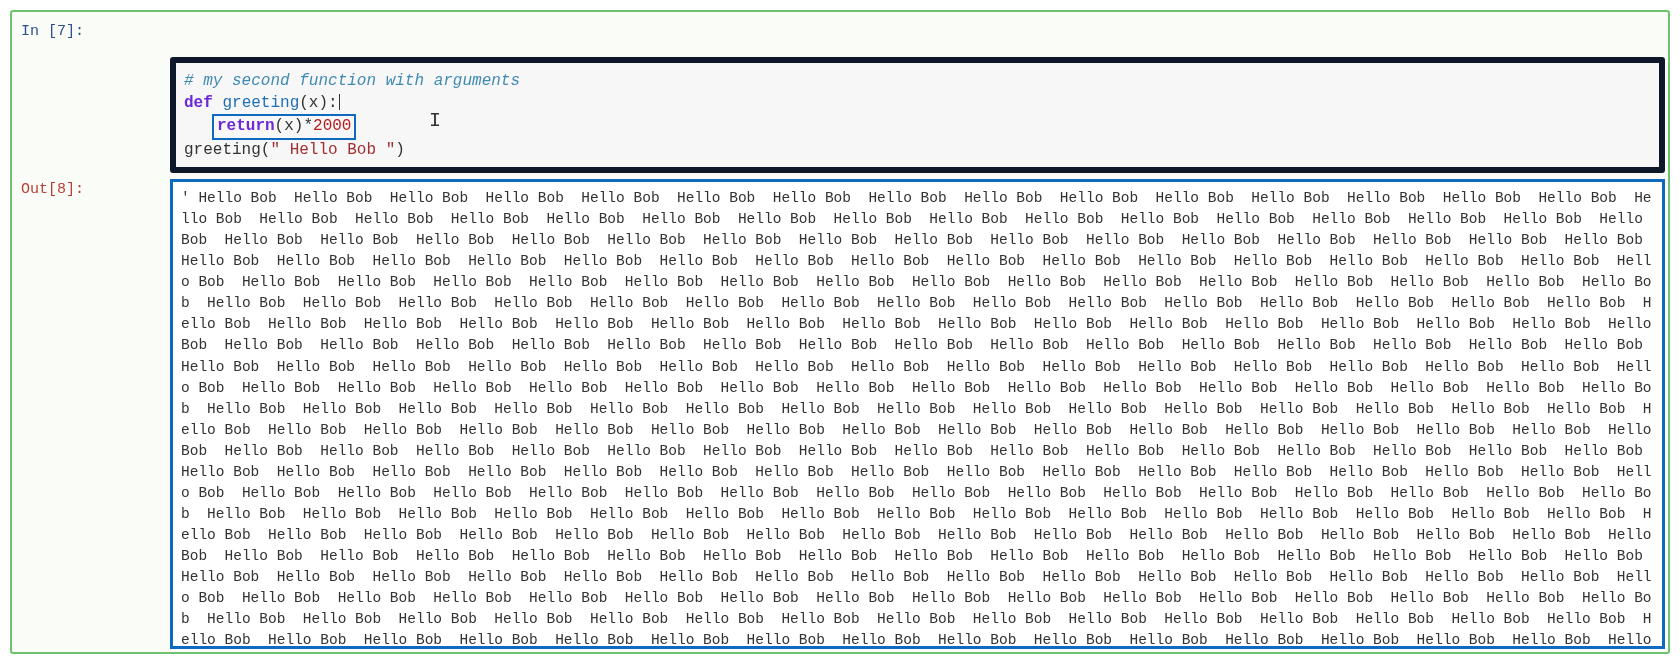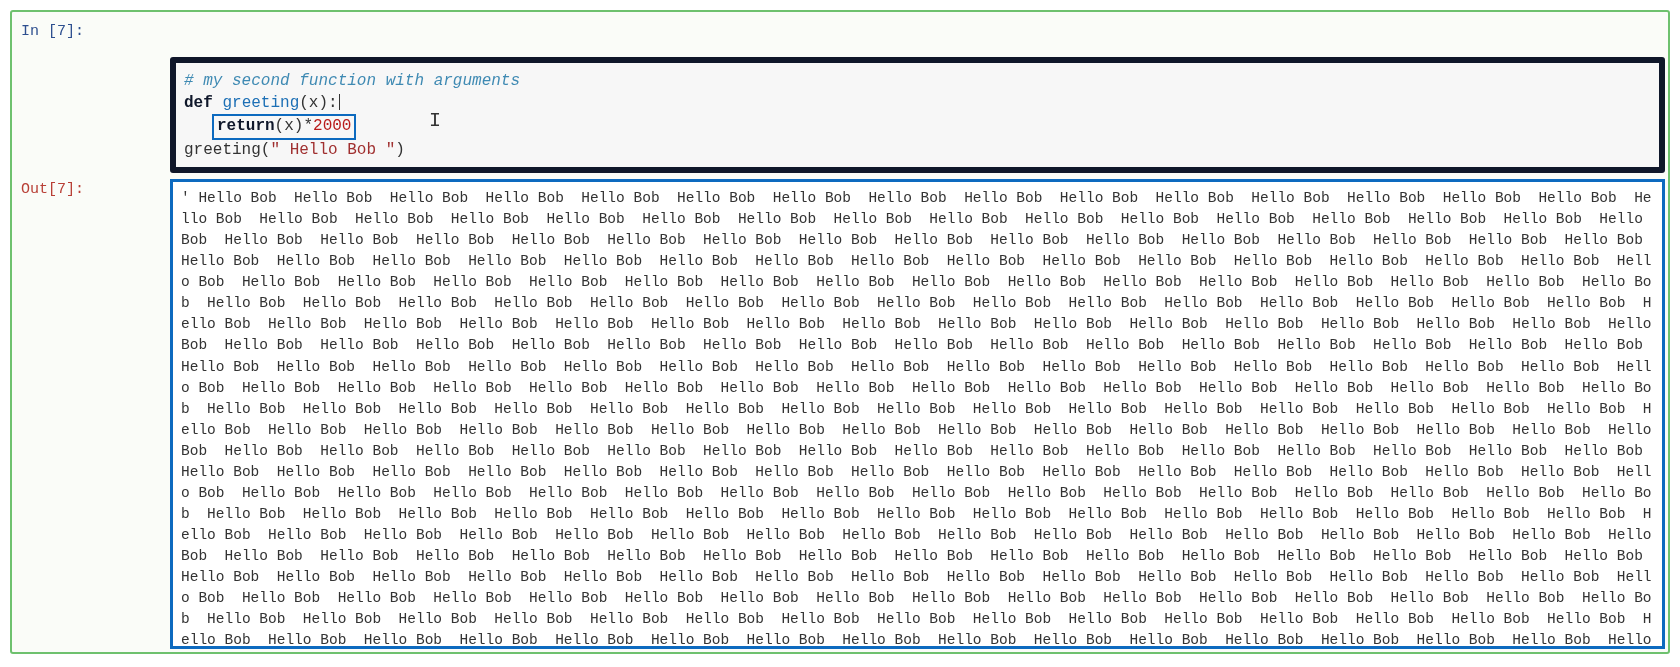--- a/index.html
+++ b/index.html
@@ -37,21 +37,21 @@
     border: 6px solid #0f172a;
     border-radius: 3px;
     padding: 8px 8px 6px 8px;
     font-family: "Courier New", monospace;
     font-size: 16px;
     line-height: 1.35;
     position: relative;
     margin-top: 42px;
   }
   .code-comment  { color:#3f8ab3; font-style:italic; }
-  .code-keyword  { color:#0f172a; font-weight:bold; }
+  .code-keyword  { color:#6d28d9; font-weight:bold; }
   .code-funcname { color:#1c6fb5; }
   .code-punct    { color:#333; }
   .code-param    { color:#333; }
   .code-num      { color:#b91c1c; }
   .code-string   { color:#a03030; }
   .code-call     { color:#333; }
   .cursor-bar {
     display:inline-block;
     width:1px; height:16px;
     background:#333;
@@ -115,20 +115,20 @@
         <div>
           <span class="code-call">greeting</span><span class="code-punct">(</span><span class="code-string">" Hello Bob "</span><span class="code-punct">)</span>
         </div>
         <span class="ibeam-cursor">I</span>
       </div>
     </div>
   </div>
 
   <div class="cell-row">
     <div class="prompt-col prompt-out">
-      <span>Out[7]:</span>
+      <span>Out[8]:</span>
     </div>
     <div class="content-col">
       <div class="output-area" id="output-area">' Hello Bob  Hello Bob  Hello Bob  Hello Bob  Hello Bob  Hello Bob  Hello Bob  Hello Bob  Hello Bob  Hello Bob  Hello Bob  Hello Bob  Hello Bob  Hello Bob  Hello Bob  Hello Bob  Hello Bob  Hello Bob  Hello Bob  Hello Bob  Hello Bob  Hello Bob  Hello Bob  Hello Bob  Hello Bob  Hello Bob  Hello Bob  Hello Bob  Hello Bob  Hello Bob  Hello Bob  Hello Bob  Hello Bob  Hello Bob  Hello Bob  Hello Bob  Hello Bob  Hello Bob  Hello Bob  Hello Bob  Hello Bob  Hello Bob  Hello Bob  Hello Bob  Hello Bob  Hello Bob  Hello Bob  Hello Bob  Hello Bob  Hello Bob  Hello Bob  Hello Bob  Hello Bob  Hello Bob  Hello Bob  Hello Bob  Hello Bob  Hello Bob  Hello Bob  Hello Bob  Hello Bob  Hello Bob  Hello Bob  Hello Bob  Hello Bob  Hello Bob  Hello Bob  Hello Bob  Hello Bob  Hello Bob  Hello Bob  Hello Bob  Hello Bob  Hello Bob  Hello Bob  Hello Bob  Hello Bob  Hello Bob  Hello Bob  Hello Bob  Hello Bob  Hello Bob  Hello Bob  Hello Bob  Hello Bob  Hello Bob  Hello Bob  Hello Bob  Hello Bob  Hello Bob  Hello Bob  Hello Bob  Hello Bob  Hello Bob  Hello Bob  Hello Bob  Hello Bob  Hello Bob  Hello Bob  Hello Bob  Hello Bob  Hello Bob  Hello Bob  Hello Bob  Hello Bob  Hello Bob  Hello Bob  Hello Bob  Hello Bob  Hello Bob  Hello Bob  Hello Bob  Hello Bob  Hello Bob  Hello Bob  Hello Bob  Hello Bob  Hello Bob  Hello Bob  Hello Bob  Hello Bob  Hello Bob  Hello Bob  Hello Bob  Hello Bob  Hello Bob  Hello Bob  Hello Bob  Hello Bob  Hello Bob  Hello Bob  Hello Bob  Hello Bob  Hello Bob  Hello Bob  Hello Bob  Hello Bob  Hello Bob  Hello Bob  Hello Bob  Hello Bob  Hello Bob  Hello Bob  Hello Bob  Hello Bob  Hello Bob  Hello Bob  Hello Bob  Hello Bob  Hello Bob  Hello Bob  Hello Bob  Hello Bob  Hello Bob  Hello Bob  Hello Bob  Hello Bob  Hello Bob  Hello Bob  Hello Bob  Hello Bob  Hello Bob  Hello Bob  Hello Bob  Hello Bob  Hello Bob  Hello Bob  Hello Bob  Hello Bob  Hello Bob  Hello Bob  Hello Bob  Hello Bob  Hello Bob  Hello Bob  Hello Bob  Hello Bob  Hello Bob  Hello Bob  Hello Bob  Hello Bob  Hello Bob  Hello Bob  Hello Bob  Hello Bob  Hello Bob  Hello Bob  Hello Bob  Hello Bob  Hello Bob  Hello Bob  Hello Bob  Hello Bob  Hello Bob  Hello Bob  Hello Bob  Hello Bob  Hello Bob  Hello Bob  Hello Bob  Hello Bob  Hello Bob  Hello Bob  Hello Bob  Hello Bob  Hello Bob  Hello Bob  Hello Bob  Hello Bob  Hello Bob  Hello Bob  Hello Bob  Hello Bob  Hello Bob  Hello Bob  Hello Bob  Hello Bob  Hello Bob  Hello Bob  Hello Bob  Hello Bob  Hello Bob  Hello Bob  Hello Bob  Hello Bob  Hello Bob  Hello Bob  Hello Bob  Hello Bob  Hello Bob  Hello Bob  Hello Bob  Hello Bob  Hello Bob  Hello Bob  Hello Bob  Hello Bob  Hello Bob  Hello Bob  Hello Bob  Hello Bob  Hello Bob  Hello Bob  Hello Bob  Hello Bob  Hello Bob  Hello Bob  Hello Bob  Hello Bob  Hello Bob  Hello Bob  Hello Bob  Hello Bob  Hello Bob  Hello Bob  Hello Bob  Hello Bob  Hello Bob  Hello Bob  Hello Bob  Hello Bob  Hello Bob  Hello Bob  Hello Bob  Hello Bob  Hello Bob  Hello Bob  Hello Bob  Hello Bob  Hello Bob  Hello Bob  Hello Bob  Hello Bob  Hello Bob  Hello Bob  Hello Bob  Hello Bob  Hello Bob  Hello Bob  Hello Bob  Hello Bob  Hello Bob  Hello Bob  Hello Bob  Hello Bob  Hello Bob  Hello Bob  Hello Bob  Hello Bob  Hello Bob  Hello Bob  Hello Bob  Hello Bob  Hello Bob  Hello Bob  Hello Bob  Hello Bob  Hello Bob  Hello Bob  Hello Bob  Hello Bob  Hello Bob  Hello Bob  Hello Bob  Hello Bob  Hello Bob  Hello Bob  Hello Bob  Hello Bob  Hello Bob  Hello Bob  Hello Bob  Hello Bob  Hello Bob  Hello Bob  Hello Bob  Hello Bob  Hello Bob  Hello Bob  Hello Bob  Hello Bob  Hello Bob  Hello Bob  Hello Bob  Hello Bob  Hello Bob  Hello Bob  Hello Bob  Hello Bob  Hello Bob  Hello Bob  Hello Bob  Hello Bob  Hello Bob  Hello Bob  Hello Bob  Hello Bob  Hello Bob  Hello Bob  Hello Bob  Hello Bob  Hello Bob  Hello Bob  Hello Bob  Hello Bob  Hello Bob  Hello Bob  Hello Bob  Hello Bob  Hello Bob  Hello Bob  Hello Bob  Hello Bob  Hello Bob  Hello Bob  Hello Bob  Hello Bob  Hello Bob  Hello Bob  Hello Bob  Hello Bob  Hello Bob  Hello Bob  Hello Bob  Hello Bob  Hello Bob  Hello Bob  Hello Bob  Hello Bob  Hello Bob  Hello Bob  Hello Bob  Hello Bob  Hello Bob  Hello Bob  Hello Bob  Hello Bob  Hello Bob  Hello Bob  Hello Bob  Hello Bob  Hello Bob  Hello Bob  Hello Bob  Hello Bob  Hello Bob  Hello Bob  Hello Bob  Hello Bob  Hello Bob  Hello Bob  Hello Bob  Hello Bob  Hello Bob  Hello Bob  Hello Bob  Hello Bob  Hello Bob  Hello Bob  Hello Bob  Hello Bob  Hello Bob  Hello Bob  Hello Bob  Hello Bob  Hello Bob  Hello Bob  Hello Bob  Hello Bob  Hello Bob  Hello Bob  Hello Bob  Hello Bob  Hello Bob  Hello Bob  Hello Bob  Hello Bob  Hello Bob  Hello Bob  Hello Bob  Hello Bob  Hello Bob  Hello Bob  Hello Bob  Hello Bob  Hello Bob  Hello Bob  Hello Bob  Hello Bob  Hello Bob  Hello Bob  Hello Bob  Hello Bob  Hello Bob  Hello Bob  Hello Bob  Hello Bob  Hello Bob  Hello Bob  Hello Bob  Hello Bob  Hello Bob  Hello Bob  Hello Bob  Hello Bob  Hello Bob  Hello Bob  Hello Bob  Hello Bob  Hello Bob  Hello Bob  Hello Bob  Hello Bob  Hello Bob  Hello Bob  Hello Bob  Hello Bob  Hello Bob  Hello Bob  Hello Bob  Hello Bob  Hello Bob  Hello Bob  Hello Bob  Hello Bob  Hello Bob  Hello Bob  Hello Bob  Hello Bob  Hello Bob  Hello Bob  Hello Bob  Hello Bob  Hello Bob  Hello Bob  Hello Bob  Hello Bob  Hello Bob  Hello Bob  Hello Bob  Hello Bob  Hello Bob  Hello Bob  Hello Bob  Hello Bob  Hello Bob  Hello Bob  Hello Bob  Hello Bob  Hello Bob  Hello Bob  Hello Bob  Hello Bob  Hello Bob  Hello Bob  Hello Bob  Hello Bob  Hello Bob  Hello Bob  Hello Bob  Hello Bob  Hello Bob  Hello Bob  Hello Bob  Hello Bob  Hello Bob  Hello Bob  Hello Bob  Hello Bob  Hello Bob  Hello Bob  Hello Bob  Hello Bob  Hello Bob  Hello Bob  Hello Bob  Hello Bob  Hello Bob  Hello Bob  Hello Bob  Hello Bob  Hello Bob  Hello Bob  Hello Bob  Hello Bob  Hello Bob  Hello Bob  Hello Bob  Hello Bob  Hello Bob  Hello Bob  Hello Bob  Hello Bob  Hello Bob  Hello Bob  Hello Bob  Hello Bob  Hello Bob  Hello Bob  Hello Bob  Hello Bob  Hello Bob  Hello Bob  Hello Bob  Hello Bob  Hello Bob  Hello Bob  Hello Bob  Hello Bob  Hello Bob  Hello Bob  Hello Bob  Hello Bob  Hello Bob  Hello Bob  Hello Bob  Hello Bob  Hello Bob  Hello Bob  Hello Bob  Hello Bob  Hello Bob  Hello Bob  Hello Bob  Hello Bob  Hello Bob  Hello Bob  Hello Bob  Hello Bob  Hello Bob  Hello Bob  Hello Bob  Hello Bob  Hello Bob  Hello Bob  Hello Bob  Hello Bob  Hello Bob  Hello Bob  Hello Bob  Hello Bob  Hello Bob  Hello Bob  Hello Bob  Hello Bob  Hello Bob  Hello Bob  Hello Bob  Hello Bob  Hello Bob  Hello Bob  Hello Bob  Hello Bob  Hello Bob  Hello Bob  Hello Bob  Hello Bob  Hello Bob  Hello Bob  Hello Bob  Hello Bob  Hello Bob  Hello Bob  Hello Bob  Hello Bob  Hello Bob  Hello Bob  Hello Bob  Hello Bob  Hello Bob  Hello Bob  Hello Bob  Hello Bob  Hello Bob  Hello Bob  Hello Bob  Hello Bob  Hello Bob  Hello Bob  Hello Bob  Hello Bob  Hello Bob  Hello Bob  Hello Bob  Hello Bob  Hello Bob  Hello Bob  Hello Bob  Hello Bob  Hello Bob  Hello Bob  Hello Bob  Hello Bob  Hello Bob  Hello Bob  Hello Bob  Hello Bob  Hello Bob  Hello Bob  Hello Bob  Hello Bob  Hello Bob  Hello Bob  Hello Bob  Hello Bob  Hello Bob  Hello Bob  Hello Bob  Hello Bob  Hello Bob  Hello Bob  Hello Bob  Hello Bob  Hello Bob  Hello Bob  Hello Bob  Hello Bob  Hello Bob  Hello Bob  Hello Bob  Hello Bob  Hello Bob  Hello Bob  Hello Bob  Hello Bob  Hello Bob  Hello Bob  Hello Bob  Hello Bob  Hello Bob  Hello Bob  Hello Bob  Hello Bob  Hello Bob  Hello Bob  Hello Bob  Hello Bob  Hello Bob  Hello Bob  Hello Bob  Hello Bob  Hello Bob  Hello Bob  Hello Bob  Hello Bob  Hello Bob  Hello Bob  Hello Bob  Hello Bob  Hello Bob  Hello Bob  Hello Bob  Hello Bob  Hello Bob  Hello Bob  Hello Bob  Hello Bob  Hello Bob  Hello Bob  Hello Bob  Hello Bob  Hello Bob  Hello Bob  Hello Bob  Hello Bob  Hello Bob  Hello Bob  Hello Bob  Hello Bob  Hello Bob  Hello Bob  Hello Bob  Hello Bob  Hello Bob  Hello Bob  Hello Bob  Hello Bob  Hello Bob  Hello Bob  Hello Bob  Hello Bob  Hello Bob  Hello Bob  Hello Bob  Hello Bob  Hello Bob  Hello Bob  Hello Bob  Hello Bob  Hello Bob  Hello Bob  Hello Bob  Hello Bob  Hello Bob  Hello Bob  Hello Bob  Hello Bob  Hello Bob  Hello Bob  Hello Bob  Hello Bob  Hello Bob  Hello Bob  Hello Bob  Hello Bob  Hello Bob  Hello Bob  Hello Bob  Hello Bob  Hello Bob  Hello Bob  Hello Bob  Hello Bob  Hello Bob  Hello Bob  Hello Bob  Hello Bob  Hello Bob  Hello Bob  Hello Bob  Hello Bob  Hello Bob  Hello Bob  Hello Bob  Hello Bob  Hello Bob  Hello Bob  Hello Bob  Hello Bob  Hello Bob  Hello Bob  Hello Bob  Hello Bob  Hello Bob  Hello Bob  Hello Bob  Hello Bob  Hello Bob  Hello Bob  Hello Bob  Hello Bob  Hello Bob  Hello Bob  Hello Bob  Hello Bob  Hello Bob  Hello Bob  Hello Bob  Hello Bob  Hello Bob  Hello Bob  Hello Bob  Hello Bob  Hello Bob  Hello Bob  Hello Bob  Hello Bob  Hello Bob  Hello Bob  Hello Bob  Hello Bob  Hello Bob  Hello Bob  Hello Bob  Hello Bob  Hello Bob  Hello Bob  Hello Bob  Hello Bob  Hello Bob  Hello Bob  Hello Bob  Hello Bob  Hello Bob  Hello Bob  Hello Bob  Hello Bob  Hello Bob  Hello Bob  Hello Bob  Hello Bob  Hello Bob  Hello Bob  Hello Bob  Hello Bob  Hello Bob  Hello Bob  Hello Bob  Hello Bob  Hello Bob  Hello Bob  Hello Bob  Hello Bob  Hello Bob  Hello Bob  Hello Bob  Hello Bob  Hello Bob  Hello Bob  Hello Bob  Hello Bob  Hello Bob  Hello Bob  Hello Bob  Hello Bob  Hello Bob  Hello Bob  Hello Bob  Hello Bob  Hello Bob  Hello Bob  Hello Bob  Hello Bob  Hello Bob  Hello Bob  Hello Bob  Hello Bob  Hello Bob  Hello Bob  Hello Bob  Hello Bob  Hello Bob  Hello Bob  Hello Bob  Hello Bob  Hello Bob  Hello Bob  Hello Bob  Hello Bob  Hello Bob  Hello Bob  Hello Bob  Hello Bob  Hello Bob  Hello Bob  Hello Bob  Hello Bob  Hello Bob  Hello Bob  Hello Bob  Hello Bob  Hello Bob  Hello Bob  Hello Bob  Hello Bob  Hello Bob  Hello Bob  Hello Bob  Hello Bob  Hello Bob  Hello Bob  Hello Bob  Hello Bob  Hello Bob  Hello Bob  Hello Bob  Hello Bob  Hello Bob  Hello Bob  Hello Bob  Hello Bob  Hello Bob  Hello Bob  Hello Bob  Hello Bob  Hello Bob  Hello Bob  Hello Bob  Hello Bob  Hello Bob  Hello Bob  Hello Bob  Hello Bob  Hello Bob  Hello Bob  Hello Bob  Hello Bob  Hello Bob  Hello Bob  Hello Bob  Hello Bob  Hello Bob  Hello Bob  Hello Bob  Hello Bob  Hello Bob  Hello Bob  Hello Bob  Hello Bob  Hello Bob  Hello Bob  Hello Bob  Hello Bob  Hello Bob  Hello Bob  Hello Bob  Hello Bob  Hello Bob  Hello Bob  Hello Bob  Hello Bob  Hello Bob  Hello Bob  Hello Bob  Hello Bob  Hello Bob  Hello Bob  Hello Bob  Hello Bob  Hello Bob  Hello Bob  Hello Bob  Hello Bob  Hello Bob  Hello Bob  Hello Bob  Hello Bob  Hello Bob  Hello Bob  Hello Bob  Hello Bob  Hello Bob  Hello Bob  Hello Bob  Hello Bob  Hello Bob  Hello Bob  Hello Bob  Hello Bob  Hello Bob  Hello Bob  Hello Bob  Hello Bob  Hello Bob  Hello Bob  Hello Bob  Hello Bob  Hello Bob  Hello Bob  Hello Bob  Hello Bob  Hello Bob  Hello Bob  Hello Bob  Hello Bob  Hello Bob  Hello Bob  Hello Bob  Hello Bob  Hello Bob  Hello Bob  Hello Bob  Hello Bob  Hello Bob  Hello Bob  Hello Bob  Hello Bob  Hello Bob  Hello Bob  Hello Bob  Hello Bob  Hello Bob  Hello Bob  Hello Bob  Hello Bob  Hello Bob  Hello Bob  Hello Bob  Hello Bob  Hello Bob  Hello Bob  Hello Bob  Hello Bob  Hello Bob  Hello Bob  Hello Bob  Hello Bob  Hello Bob  Hello Bob  Hello Bob  Hello Bob  Hello Bob  Hello Bob  Hello Bob  Hello Bob  Hello Bob  Hello Bob  Hello Bob  Hello Bob  Hello Bob  Hello Bob  Hello Bob  Hello Bob  Hello Bob  Hello Bob  Hello Bob  Hello Bob  Hello Bob  Hello Bob  Hello Bob  Hello Bob  Hello Bob  Hello Bob  Hello Bob  Hello Bob  Hello Bob  Hello Bob  Hello Bob  Hello Bob  Hello Bob  Hello Bob  Hello Bob  Hello Bob  Hello Bob  Hello Bob  Hello Bob  Hello Bob  Hello Bob  Hello Bob  Hello Bob  Hello Bob  Hello Bob  Hello Bob  Hello Bob  Hello Bob  Hello Bob  Hello Bob  Hello Bob  Hello Bob  Hello Bob  Hello Bob  Hello Bob  Hello Bob  Hello Bob  Hello Bob  Hello Bob  Hello Bob  Hello Bob  Hello Bob  Hello Bob  Hello Bob  Hello Bob  Hello Bob  Hello Bob  Hello Bob  Hello Bob  Hello Bob  Hello Bob  Hello Bob  Hello Bob  Hello Bob  Hello Bob  Hello Bob  Hello Bob  Hello Bob  Hello Bob  Hello Bob  Hello Bob  Hello Bob  Hello Bob  Hello Bob  Hello Bob  Hello Bob  Hello Bob  Hello Bob  Hello Bob  Hello Bob  Hello Bob  Hello Bob  Hello Bob  Hello Bob  Hello Bob  Hello Bob  Hello Bob  Hello Bob  Hello Bob  Hello Bob  Hello Bob  Hello Bob  Hello Bob  Hello Bob  Hello Bob  Hello Bob  Hello Bob  Hello Bob  Hello Bob  Hello Bob  Hello Bob  Hello Bob  Hello Bob  Hello Bob  Hello Bob  Hello Bob  Hello Bob  Hello Bob  Hello Bob  Hello Bob  Hello Bob  Hello Bob  Hello Bob  Hello Bob  Hello Bob  Hello Bob  Hello Bob  Hello Bob  Hello Bob  Hello Bob  Hello Bob  Hello Bob  Hello Bob  Hello Bob  Hello Bob  Hello Bob  Hello Bob  Hello Bob  Hello Bob  Hello Bob  Hello Bob  Hello Bob  Hello Bob  Hello Bob  Hello Bob  Hello Bob  Hello Bob  Hello Bob  Hello Bob  Hello Bob  Hello Bob  Hello Bob  Hello Bob  Hello Bob  Hello Bob  Hello Bob  Hello Bob  Hello Bob  Hello Bob  Hello Bob  Hello Bob  Hello Bob  Hello Bob  Hello Bob  Hello Bob  Hello Bob  Hello Bob  Hello Bob  Hello Bob  Hello Bob  Hello Bob  Hello Bob  Hello Bob  Hello Bob  Hello Bob  Hello Bob  Hello Bob  Hello Bob  Hello Bob  Hello Bob  Hello Bob  Hello Bob  Hello Bob  Hello Bob  Hello Bob  Hello Bob  Hello Bob  Hello Bob  Hello Bob  Hello Bob  Hello Bob  Hello Bob  Hello Bob  Hello Bob  Hello Bob  Hello Bob  Hello Bob  Hello Bob  Hello Bob  Hello Bob  Hello Bob  Hello Bob  Hello Bob  Hello Bob  Hello Bob  Hello Bob  Hello Bob  Hello Bob  Hello Bob  Hello Bob  Hello Bob  Hello Bob  Hello Bob  Hello Bob  Hello Bob  Hello Bob  Hello Bob  Hello Bob  Hello Bob  Hello Bob  Hello Bob  Hello Bob  Hello Bob  Hello Bob  Hello Bob  Hello Bob  Hello Bob  Hello Bob  Hello Bob  Hello Bob  Hello Bob  Hello Bob  Hello Bob  Hello Bob  Hello Bob  Hello Bob  Hello Bob  Hello Bob  Hello Bob  Hello Bob  Hello Bob  Hello Bob  Hello Bob  Hello Bob  Hello Bob  Hello Bob  Hello Bob  Hello Bob  Hello Bob  Hello Bob  Hello Bob  Hello Bob  Hello Bob  Hello Bob  Hello Bob  Hello Bob  Hello Bob  Hello Bob  Hello Bob  Hello Bob  Hello Bob  Hello Bob  Hello Bob  Hello Bob  Hello Bob  Hello Bob  Hello Bob  Hello Bob  Hello Bob  Hello Bob  Hello Bob  Hello Bob  Hello Bob  Hello Bob  Hello Bob  Hello Bob  Hello Bob  Hello Bob  Hello Bob  Hello Bob  Hello Bob  Hello Bob  Hello Bob  Hello Bob  Hello Bob  Hello Bob  Hello Bob  Hello Bob  Hello Bob  Hello Bob  Hello Bob  Hello Bob  Hello Bob  Hello Bob  Hello Bob  Hello Bob  Hello Bob  Hello Bob  Hello Bob  Hello Bob  Hello Bob  Hello Bob  Hello Bob  Hello Bob  Hello Bob  Hello Bob  Hello Bob  Hello Bob  Hello Bob  Hello Bob  Hello Bob  Hello Bob  Hello Bob  Hello Bob  Hello Bob  Hello Bob  Hello Bob  Hello Bob  Hello Bob  Hello Bob  Hello Bob  Hello Bob  Hello Bob  Hello Bob  Hello Bob  Hello Bob  Hello Bob  Hello Bob  Hello Bob  Hello Bob  Hello Bob  Hello Bob  Hello Bob  Hello Bob  Hello Bob  Hello Bob  Hello Bob  Hello Bob  Hello Bob  Hello Bob  Hello Bob  Hello Bob  Hello Bob  Hello Bob  Hello Bob  Hello Bob  Hello Bob  Hello Bob  Hello Bob  Hello Bob  Hello Bob  Hello Bob  Hello Bob  Hello Bob  Hello Bob  Hello Bob  Hello Bob  Hello Bob  Hello Bob  Hello Bob  Hello Bob  Hello Bob  Hello Bob  Hello Bob  Hello Bob  Hello Bob  Hello Bob  Hello Bob  Hello Bob  Hello Bob  Hello Bob  Hello Bob  Hello Bob  Hello Bob  Hello Bob  Hello Bob  Hello Bob  Hello Bob  Hello Bob  Hello Bob  Hello Bob  Hello Bob  Hello Bob  Hello Bob  Hello Bob  Hello Bob  Hello Bob  Hello Bob  Hello Bob  Hello Bob  Hello Bob  Hello Bob  Hello Bob  Hello Bob  Hello Bob  Hello Bob  Hello Bob  Hello Bob  Hello Bob  Hello Bob  Hello Bob  Hello Bob  Hello Bob  Hello Bob  Hello Bob  Hello Bob  Hello Bob  Hello Bob  Hello Bob  Hello Bob  Hello Bob  Hello Bob  Hello Bob  Hello Bob  Hello Bob  Hello Bob  Hello Bob  Hello Bob  Hello Bob  Hello Bob  Hello Bob  Hello Bob  Hello Bob  Hello Bob  Hello Bob  Hello Bob  Hello Bob  Hello Bob  Hello Bob  Hello Bob  Hello Bob  Hello Bob  Hello Bob  Hello Bob  Hello Bob  Hello Bob  Hello Bob  Hello Bob  Hello Bob  Hello Bob  Hello Bob  Hello Bob  Hello Bob  Hello Bob  Hello Bob  Hello Bob  Hello Bob  Hello Bob  Hello Bob  Hello Bob  Hello Bob  Hello Bob  Hello Bob  Hello Bob  Hello Bob  Hello Bob  Hello Bob  Hello Bob  Hello Bob  Hello Bob  Hello Bob  Hello Bob  Hello Bob  Hello Bob  Hello Bob  Hello Bob  Hello Bob  Hello Bob  Hello Bob  Hello Bob  Hello Bob  Hello Bob  Hello Bob  Hello Bob  Hello Bob  Hello Bob  Hello Bob  Hello Bob  Hello Bob  Hello Bob  Hello Bob  Hello Bob  Hello Bob  Hello Bob  Hello Bob  Hello Bob  Hello Bob  Hello Bob  Hello Bob  Hello Bob  Hello Bob  Hello Bob  Hello Bob  Hello Bob  Hello Bob  Hello Bob  Hello Bob  Hello Bob  Hello Bob  Hello Bob  Hello Bob  Hello Bob  Hello Bob  Hello Bob  Hello Bob  Hello Bob  Hello Bob  Hello Bob  Hello Bob  Hello Bob  Hello Bob  Hello Bob  Hello Bob  Hello Bob  Hello Bob  Hello Bob  Hello Bob  Hello Bob  Hello Bob  Hello Bob  Hello Bob  Hello Bob  Hello Bob  Hello Bob  Hello Bob  Hello Bob  Hello Bob  Hello Bob  Hello Bob  Hello Bob  Hello Bob  Hello Bob  Hello Bob  Hello Bob  Hello Bob  Hello Bob  Hello Bob  Hello Bob  Hello Bob  Hello Bob  Hello Bob  Hello Bob  Hello Bob  Hello Bob  Hello Bob  Hello Bob  Hello Bob  Hello Bob  Hello Bob  Hello Bob  Hello Bob  Hello Bob  Hello Bob  Hello Bob  Hello Bob  Hello Bob  Hello Bob  Hello Bob  Hello Bob  Hello Bob  Hello Bob  Hello Bob  Hello Bob  Hello Bob  Hello Bob  Hello Bob  Hello Bob  Hello Bob  Hello Bob  Hello Bob  Hello Bob  Hello Bob  Hello Bob  Hello Bob  Hello Bob  Hello Bob  Hello Bob  Hello Bob  Hello Bob  Hello Bob  Hello Bob  Hello Bob  Hello Bob  Hello Bob  Hello Bob  Hello Bob  Hello Bob  Hello Bob  Hello Bob  Hello Bob  Hello Bob  Hello Bob  Hello Bob  Hello Bob  Hello Bob  Hello Bob  Hello Bob  Hello Bob  Hello Bob  Hello Bob  Hello Bob  Hello Bob  Hello Bob  Hello Bob  Hello Bob  Hello Bob  Hello Bob  Hello Bob  Hello Bob  Hello Bob  Hello Bob  Hello Bob  Hello Bob  Hello Bob  Hello Bob  Hello Bob  Hello Bob  Hello Bob  Hello Bob  Hello Bob  Hello Bob  Hello Bob  Hello Bob  Hello Bob  Hello Bob  Hello Bob  Hello Bob  Hello Bob  Hello Bob  Hello Bob  Hello Bob  Hello Bob  Hello Bob  Hello Bob  Hello Bob  Hello Bob  Hello Bob  Hello Bob  Hello Bob  Hello Bob  Hello Bob  Hello Bob  Hello Bob  Hello Bob  Hello Bob  Hello Bob  Hello Bob  Hello Bob  Hello Bob  Hello Bob  Hello Bob  Hello Bob  Hello Bob  Hello Bob  Hello Bob  Hello Bob  Hello Bob  Hello Bob  Hello Bob  Hello Bob  Hello Bob  Hello Bob  Hello Bob  Hello Bob  Hello Bob  Hello Bob  Hello Bob  Hello Bob  Hello Bob  Hello Bob  Hello Bob  Hello Bob  Hello Bob  Hello Bob  Hello Bob  Hello Bob  Hello Bob  Hello Bob  Hello Bob  Hello Bob  Hello Bob  Hello Bob  Hello Bob  Hello Bob  Hello Bob  Hello Bob  Hello Bob  Hello Bob  Hello Bob  Hello Bob  Hello Bob  Hello Bob  Hello Bob  Hello Bob  Hello Bob  Hello Bob  Hello Bob  Hello Bob  Hello Bob  Hello Bob  Hello Bob  Hello Bob  Hello Bob  Hello Bob  Hello Bob  Hello Bob  Hello Bob  Hello Bob  Hello Bob  Hello Bob  Hello Bob  Hello Bob  Hello Bob  Hello Bob  Hello Bob  Hello Bob  Hello Bob  Hello Bob  Hello Bob  Hello Bob  Hello Bob  Hello Bob  Hello Bob  Hello Bob  Hello Bob  Hello Bob  Hello Bob  Hello Bob  Hello Bob  Hello Bob  Hello Bob  Hello Bob  Hello Bob  Hello Bob  Hello Bob  Hello Bob  Hello Bob  Hello Bob  Hello Bob  Hello Bob  Hello Bob  Hello Bob  Hello Bob  Hello Bob  Hello Bob  Hello Bob  Hello Bob  Hello Bob  Hello Bob  Hello Bob  Hello Bob  Hello Bob  Hello Bob  Hello Bob  Hello Bob  Hello Bob  Hello Bob  Hello Bob  Hello Bob  Hello Bob  Hello Bob  Hello Bob  Hello Bob  Hello Bob  Hello Bob  Hello Bob  Hello Bob  Hello Bob  Hello Bob  Hello Bob  Hello Bob  Hello Bob  Hello Bob  Hello Bob  Hello Bob  Hello Bob  Hello Bob  Hello Bob  Hello Bob  Hello Bob  Hello Bob  Hello Bob  Hello Bob  Hello Bob  Hello Bob  Hello Bob  Hello Bob  Hello Bob  Hello Bob  Hello Bob  Hello Bob  Hello Bob  Hello Bob  Hello Bob  Hello Bob  Hello Bob  Hello Bob  Hello Bob  Hello Bob  Hello Bob  Hello Bob  Hello Bob  Hello Bob  Hello Bob  Hello Bob  Hello Bob  Hello Bob  Hello Bob  Hello Bob  Hello Bob  Hello Bob  Hello Bob  Hello Bob  Hello Bob  Hello Bob  Hello Bob  Hello Bob  Hello Bob  Hello Bob  Hello Bob  Hello Bob  Hello Bob  Hello Bob  Hello Bob  Hello Bob  Hello Bob  Hello Bob  Hello Bob  Hello Bob  Hello Bob  Hello Bob  Hello Bob  Hello Bob  Hello Bob  Hello Bob  Hello Bob  Hello Bob  Hello Bob  Hello Bob  Hello Bob  Hello Bob  Hello Bob  Hello Bob  Hello Bob  Hello Bob  Hello Bob  Hello Bob  Hello Bob  Hello Bob  Hello Bob  Hello Bob  Hello Bob  Hello Bob  Hello Bob  Hello Bob  Hello Bob  Hello Bob  Hello Bob  Hello Bob  Hello Bob  Hello Bob  Hello Bob  Hello Bob  Hello Bob  Hello Bob  Hello Bob  Hello Bob  Hello Bob  Hello Bob  Hello Bob  Hello Bob  Hello Bob  Hello Bob  Hello Bob  Hello Bob  Hello Bob  Hello Bob  Hello Bob  Hello Bob  Hello Bob  Hello Bob  Hello Bob  Hello Bob  Hello Bob  Hello Bob  Hello Bob  Hello Bob  Hello Bob  Hello Bob  Hello Bob  Hello Bob  Hello Bob  Hello Bob  Hello Bob  Hello Bob  Hello Bob  Hello Bob  Hello Bob  Hello Bob  Hello Bob  Hello Bob  Hello Bob  Hello Bob  Hello Bob  Hello Bob  Hello Bob  Hello Bob  Hello Bob  Hello Bob  Hello Bob  Hello Bob  Hello Bob  Hello Bob  Hello Bob  Hello Bob  Hello Bob  Hello Bob  Hello Bob  Hello Bob  Hello Bob  Hello Bob  Hello Bob  Hello Bob  Hello Bob  Hello Bob  Hello Bob  Hello Bob  Hello Bob  Hello Bob  Hello Bob  Hello Bob  Hello Bob  Hello Bob  Hello Bob  Hello Bob  Hello Bob  Hello Bob  Hello Bob  Hello Bob  Hello Bob  Hello Bob  Hello Bob  Hello Bob  Hello Bob  Hello Bob  Hello Bob  Hello Bob  Hello Bob  Hello Bob  Hello Bob  Hello Bob  Hello Bob  Hello Bob  Hello Bob  Hello Bob  Hello Bob  Hello Bob  Hello Bob  Hello Bob  Hello Bob  Hello Bob  Hello Bob  Hello Bob  Hello Bob  Hello Bob  Hello Bob  Hello Bob  Hello Bob  Hello Bob  Hello Bob  Hello Bob  Hello Bob  Hello Bob  Hello Bob  Hello Bob  Hello Bob  Hello Bob  Hello Bob  Hello Bob  Hello Bob  Hello Bob  Hello Bob  Hello Bob </div>
     </div>
   </div>
 
 </div>
 
 </body></html>

